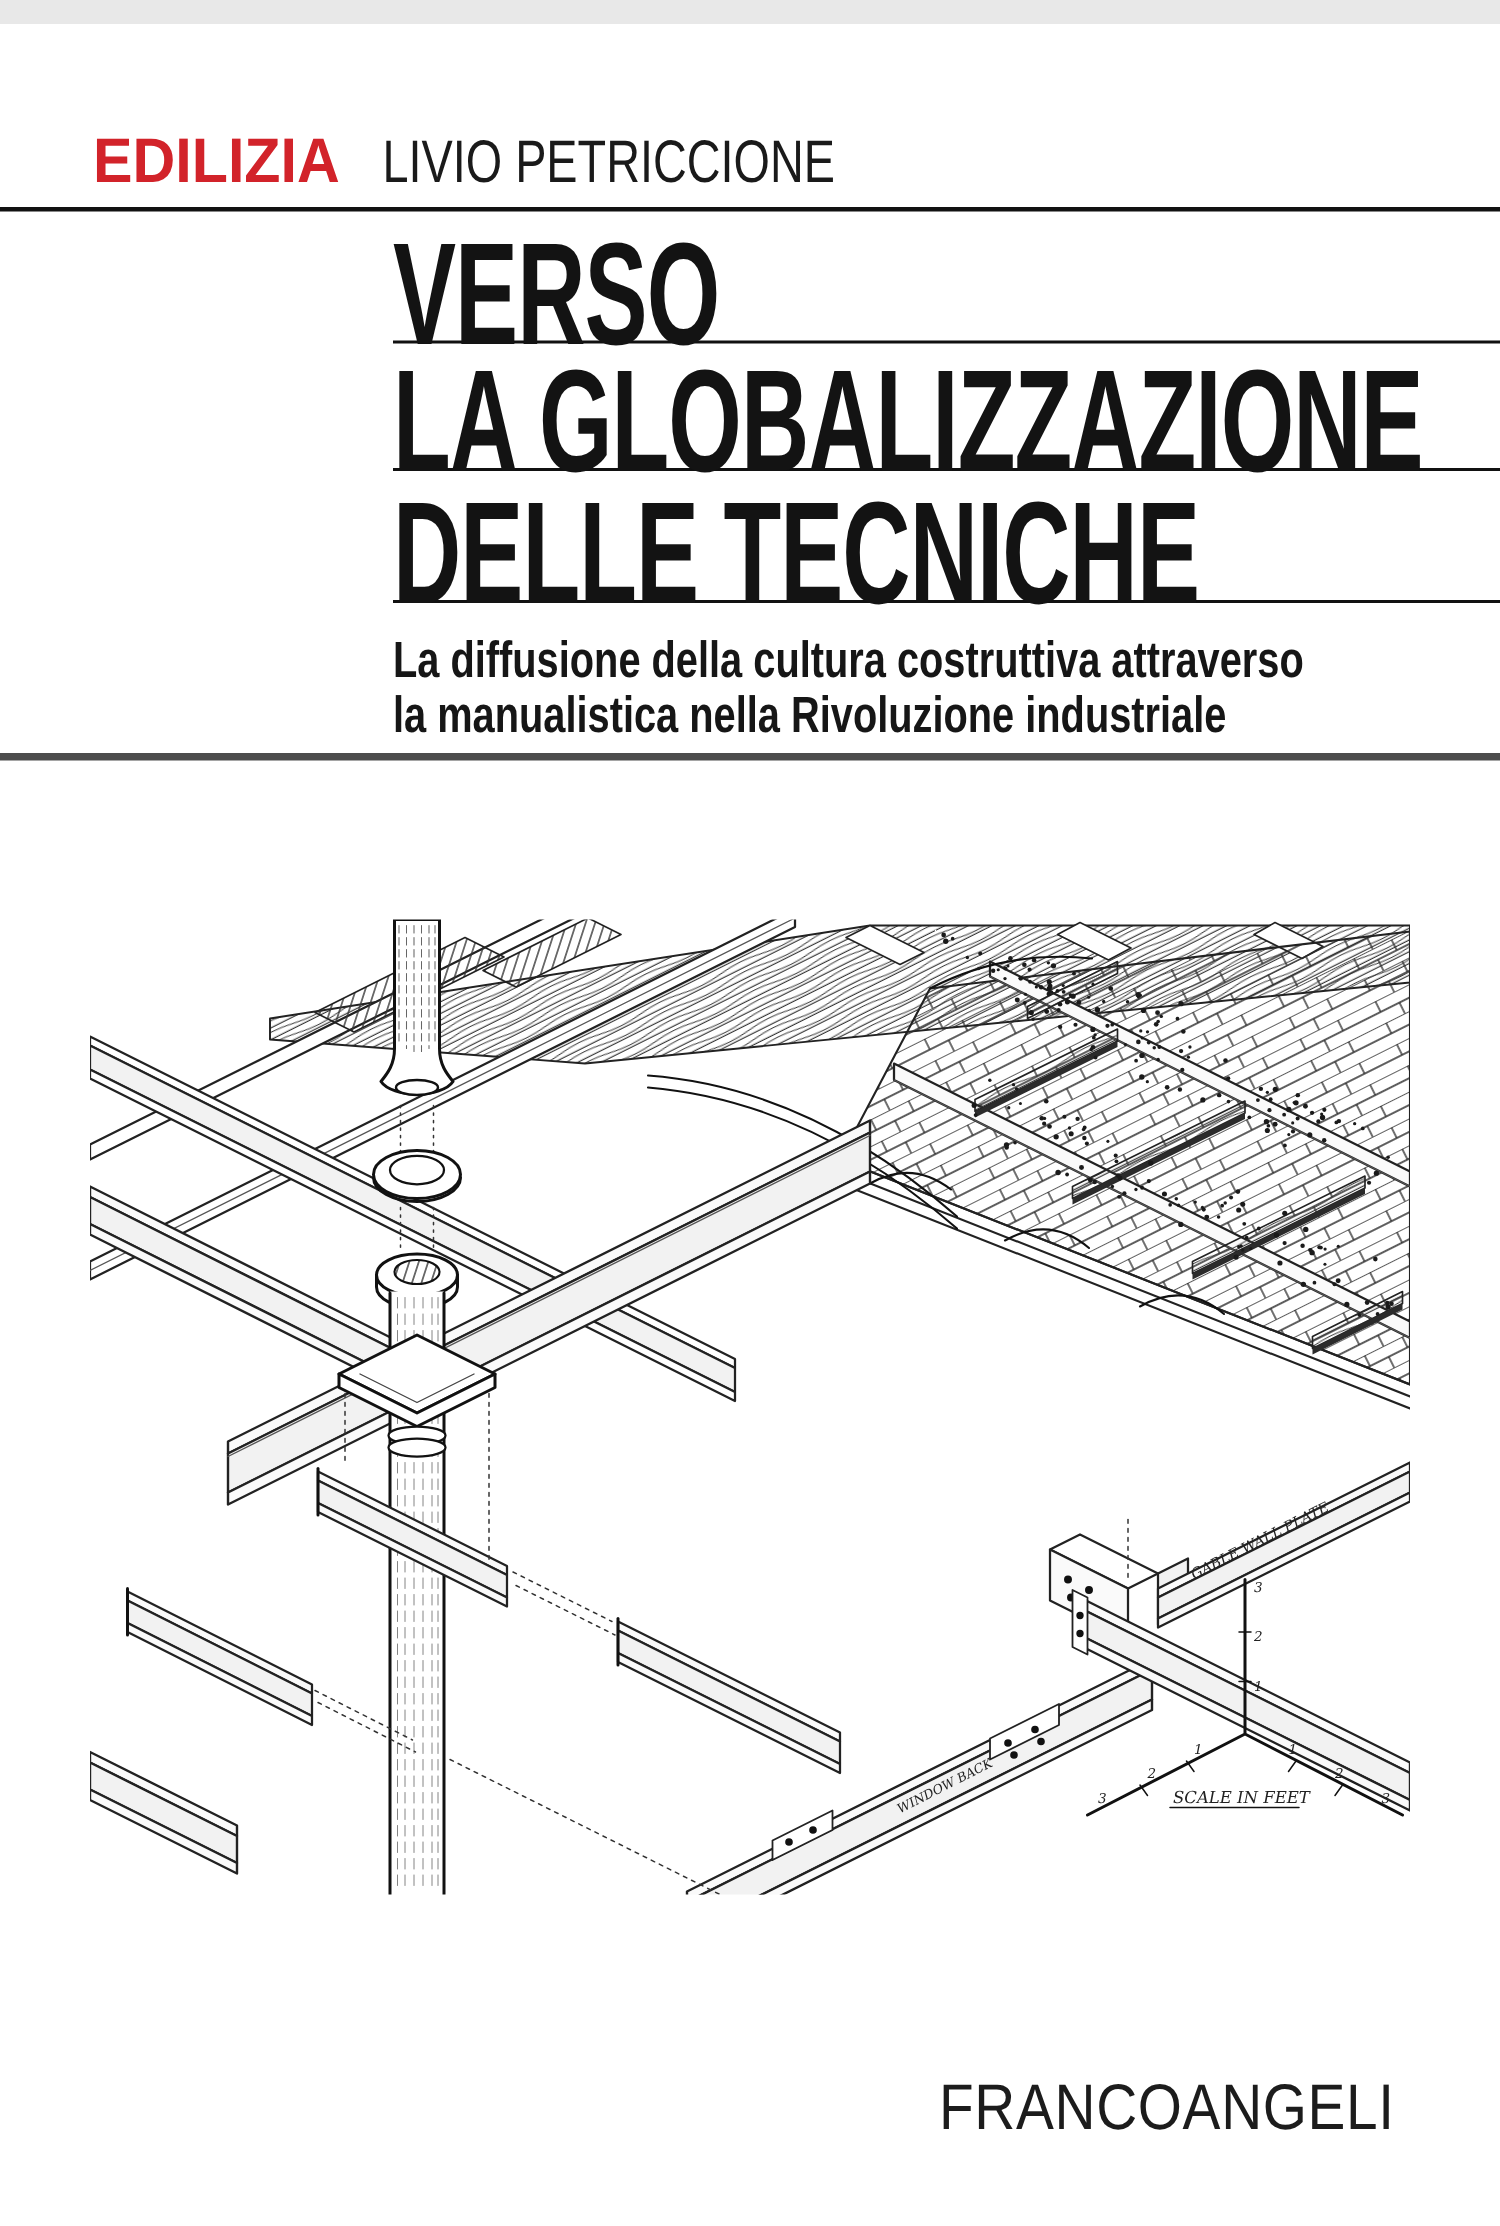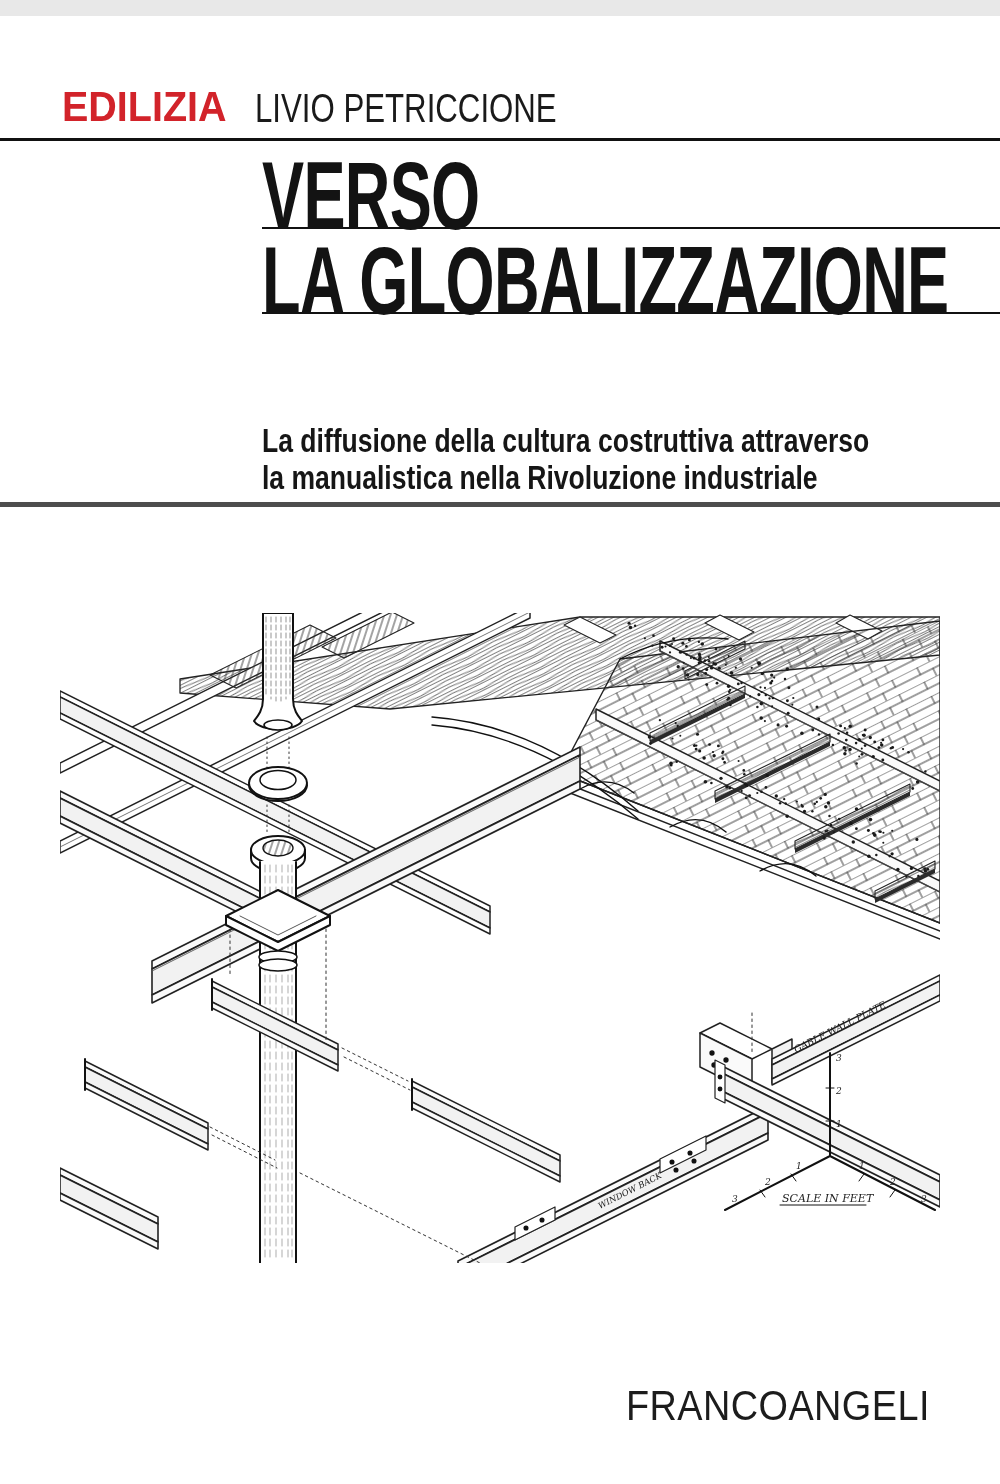--- a/index.html
+++ b/index.html
@@ -34,20 +34,23 @@
 
   <div class="series">EDILIZIA</div>
   <div class="author">LIVIO PETRICCIONE</div>
   <div class="rule-top"></div>
 
   <div class="title-line tl2">
     <span class="t">LA GLOBALIZZAZIONE</span>
   </div>
   <div class="title-line tl1">
     <span class="t">VERSO</span>
+  </div>
+  <div class="title-line tl3">
+    <span class="t">DELLE TECNICHE</span>
   </div>
 
   <div class="subtitle">
     <div>La diffusione della cultura costruttiva attraverso</div>
     <div>la manualistica nella Rivoluzione industriale</div>
   </div>
   <div class="rule-gray"></div>
 
   <svg class="illo" viewBox="0 0 880 650" fill="none" stroke="#111" stroke-width="1.5" stroke-linejoin="round" stroke-linecap="round">
     <defs>

